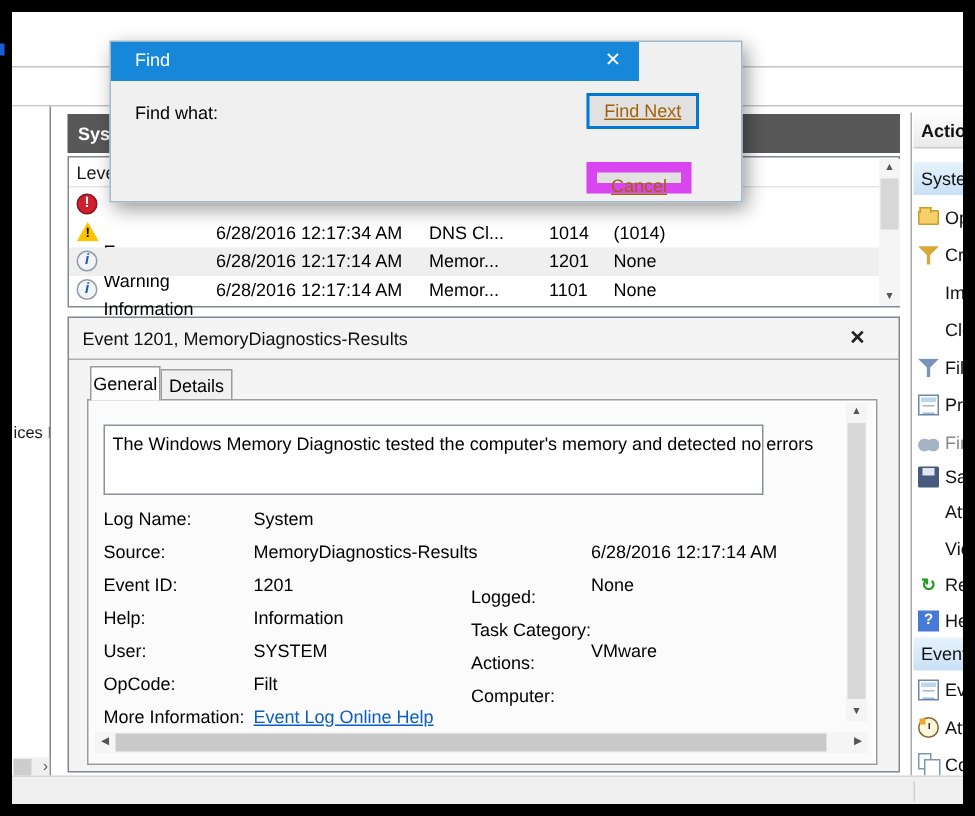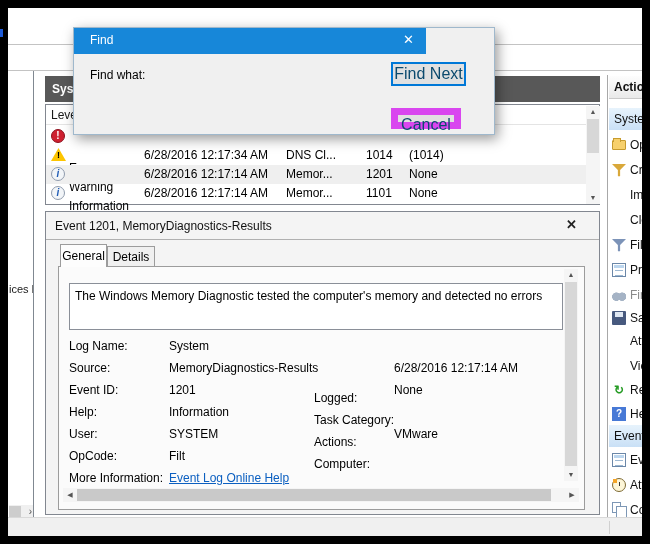--- a/index.html
+++ b/index.html
@@ -48,21 +48,21 @@
 
   
   #details { left:37px; top:203px; width:555px; height:304px; background:#f4f4f4; border:1px solid #828790; }
   #det-head { position:absolute; left:0; top:0; width:553px; height:28px; border-bottom:1px solid #b0b0b0; }
   #det-title { position:absolute; left:9px; top:7px; font-size:12px; color:#111; }
   #det-close { position:absolute; right:22px; top:5px; font-size:13px; font-weight:bold; color:#222; cursor:default; }
   .tab { position:absolute; font-size:12px; text-align:center; border:1px solid #9c9c9c; }
   #tab-general { left:14px; top:32px; width:47px; height:23px; background:#fdfdfd; border-bottom:none; line-height:22px; z-index:2; }
   #tab-details { left:61px; top:34px; width:48px; height:21px; background:#f0f0f0; line-height:20px; }
   #tabpage { position:absolute; left:12px; top:54px; width:527px; height:244px; background:#fbfbfb; border:1px solid #9c9c9c; }
-  #msgbox { position:absolute; left:10px; top:16px; width:494px; height:47px; background:#fff; border:1px solid #8a8f98; }
+  #msgbox { position:absolute; left:10px; top:16px; width:440px; height:47px; background:#fff; border:1px solid #8a8f98; }
   #msgtext { position:absolute; left:5px; top:5px; width:482px; font-size:12px; color:#000; }
   .frow { position:absolute; height:20px; font-size:12px; color:#000; white-space:nowrap; }
   .flabel { position:absolute; left:0; width:98px; }
   .fvalue { position:absolute; left:100px; }
   .frow.rcol .flabel { width:78px;margin-top:30px; }
   .frow.rcol .fvalue { left:80px; }
   a.evlink { color:#0b5fc0; text-decoration:underline; cursor:pointer; }
   #det-vscroll { left:505px; top:2px; height:212px; }
   #det-hscroll { position:absolute; left:4px; top:221px; width:516px; height:14px; background:#f5f5f5; }
   .hbar-arrow { position:absolute; top:0; width:14px; height:14px; color:#555; font-size:11px; text-align:center; line-height:13px; }
@@ -110,22 +110,22 @@
 
   
   #find-dialog { left:73px; top:27px; width:422px; height:108px; background:#f0f0f0;
                  border:1px solid #9fb8cc; box-shadow:3px 4px 12px rgba(0,0,0,.4); z-index:50; }
   #find-title { position:absolute; left:0; top:0; width:352px; height:26px; background:#1787d9; }
   #find-title-text { position:absolute; left:16px; top:5px; color:#fff; font-size:12px; }
   #find-close { position:absolute; right:12px; top:4px; color:#fff; font-size:13px; cursor:default; }
   #find-label { position:absolute; left:16px; top:40px; font-size:12px; color:#000; }
   #find-input { position:absolute; left:104px; top:35px; width:199px; height:22px; background:#fff;
                 border:1px solid #646464; font-family:"Liberation Sans", sans-serif; font-size:12px; padding:0 4px; }
-  .btn { position:absolute; font-family:"Liberation Sans", sans-serif; font-size:16px; color:#0c4a6e;
-         background:#e1e1e1; text-align:center; cursor:default; }
+  .btn { position:absolute; font-family:"Liberation Sans", sans-serif; font-size:12px; color:#a16207;
+         background:#e1e1e1; text-align:center; cursor:default;text-decoration:underline; }
   #find-next { left:317px; top:34px; width:75px; height:24px; border:2px solid #0078d7; line-height:20px; }
   #find-cancel { left:317px; top:80px; width:70px; height:21px; border:7px solid #d946ef; line-height:19px; }
 </style>
 </head>
 <body>
 
 <div id="canvas">
   <div class="abs" id="appwin">
     <div class="abs topline" style="top:36px"></div>
     <div class="abs topline" style="top:62px"></div>

